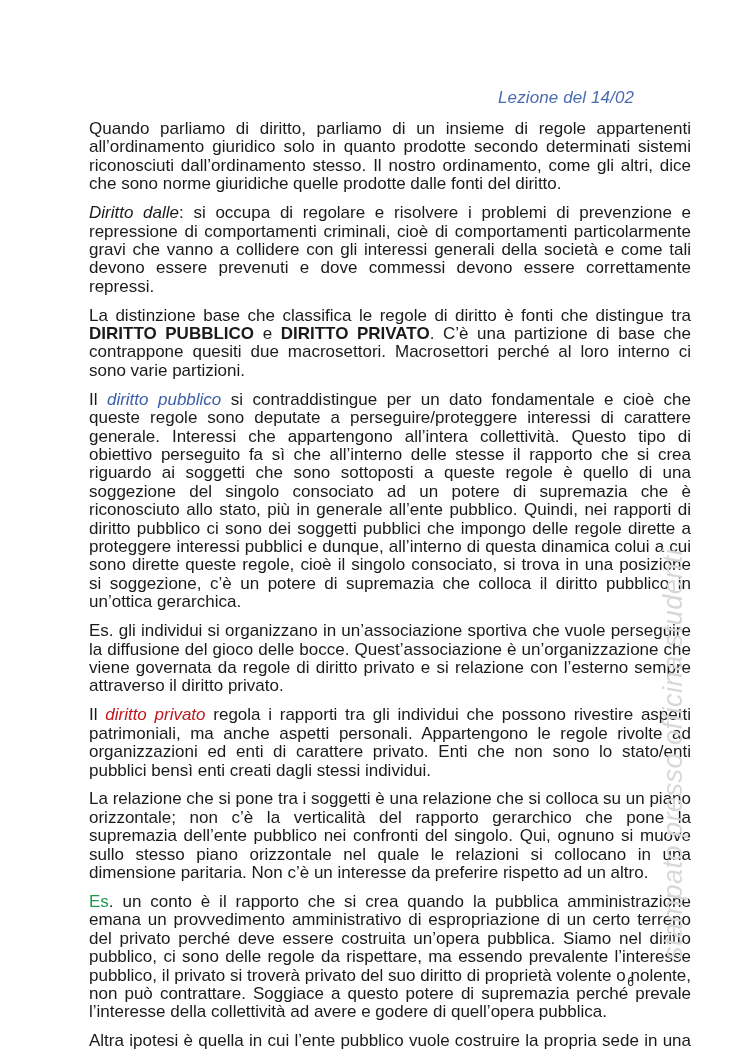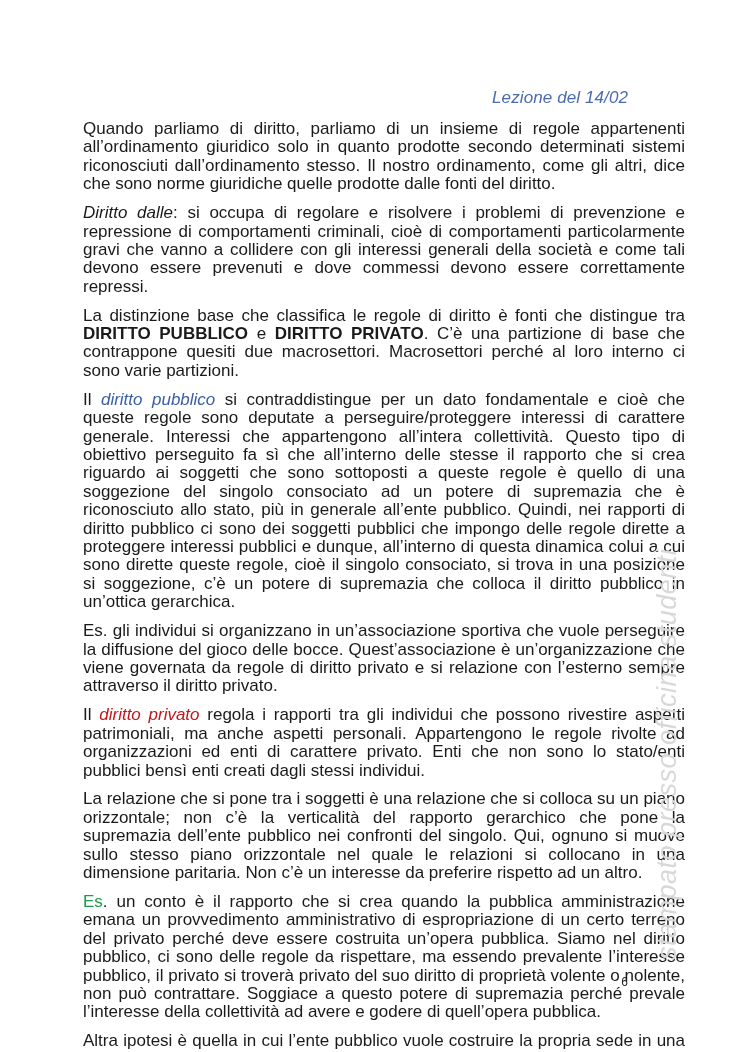--- a/index.html
+++ b/index.html
@@ -1,18 +1,18 @@
 <!DOCTYPE html>
 <html><head>
 <meta charset="utf-8">
 <style>
   html, body { margin: 0; padding: 0; background: #ffffff; }
   body { width: 744px; height: 1052px; position: relative; overflow: hidden; }
   .page {
-    position: absolute; left: 12px; top: 0; width: 687px; height: 1052px; background: #ffffff;
+    position: absolute; left: 18px; top: 0; width: 687px; height: 1052px; background: #ffffff;
   }
   .lesson-title {
     position: absolute; right: 71px; top: 88px;
     font-family: "Liberation Sans", sans-serif; font-style: italic;
     font-size: 17px; color: #4a6bb0; letter-spacing: 0.1px;
   }
   .content {
     position: absolute; left: 71px; top: 120px; width: 602px;
     font-family: "Liberation Sans", sans-serif; font-size: 17px; line-height: 18.4px;
     color: #1a1a1a; text-align: justify;

